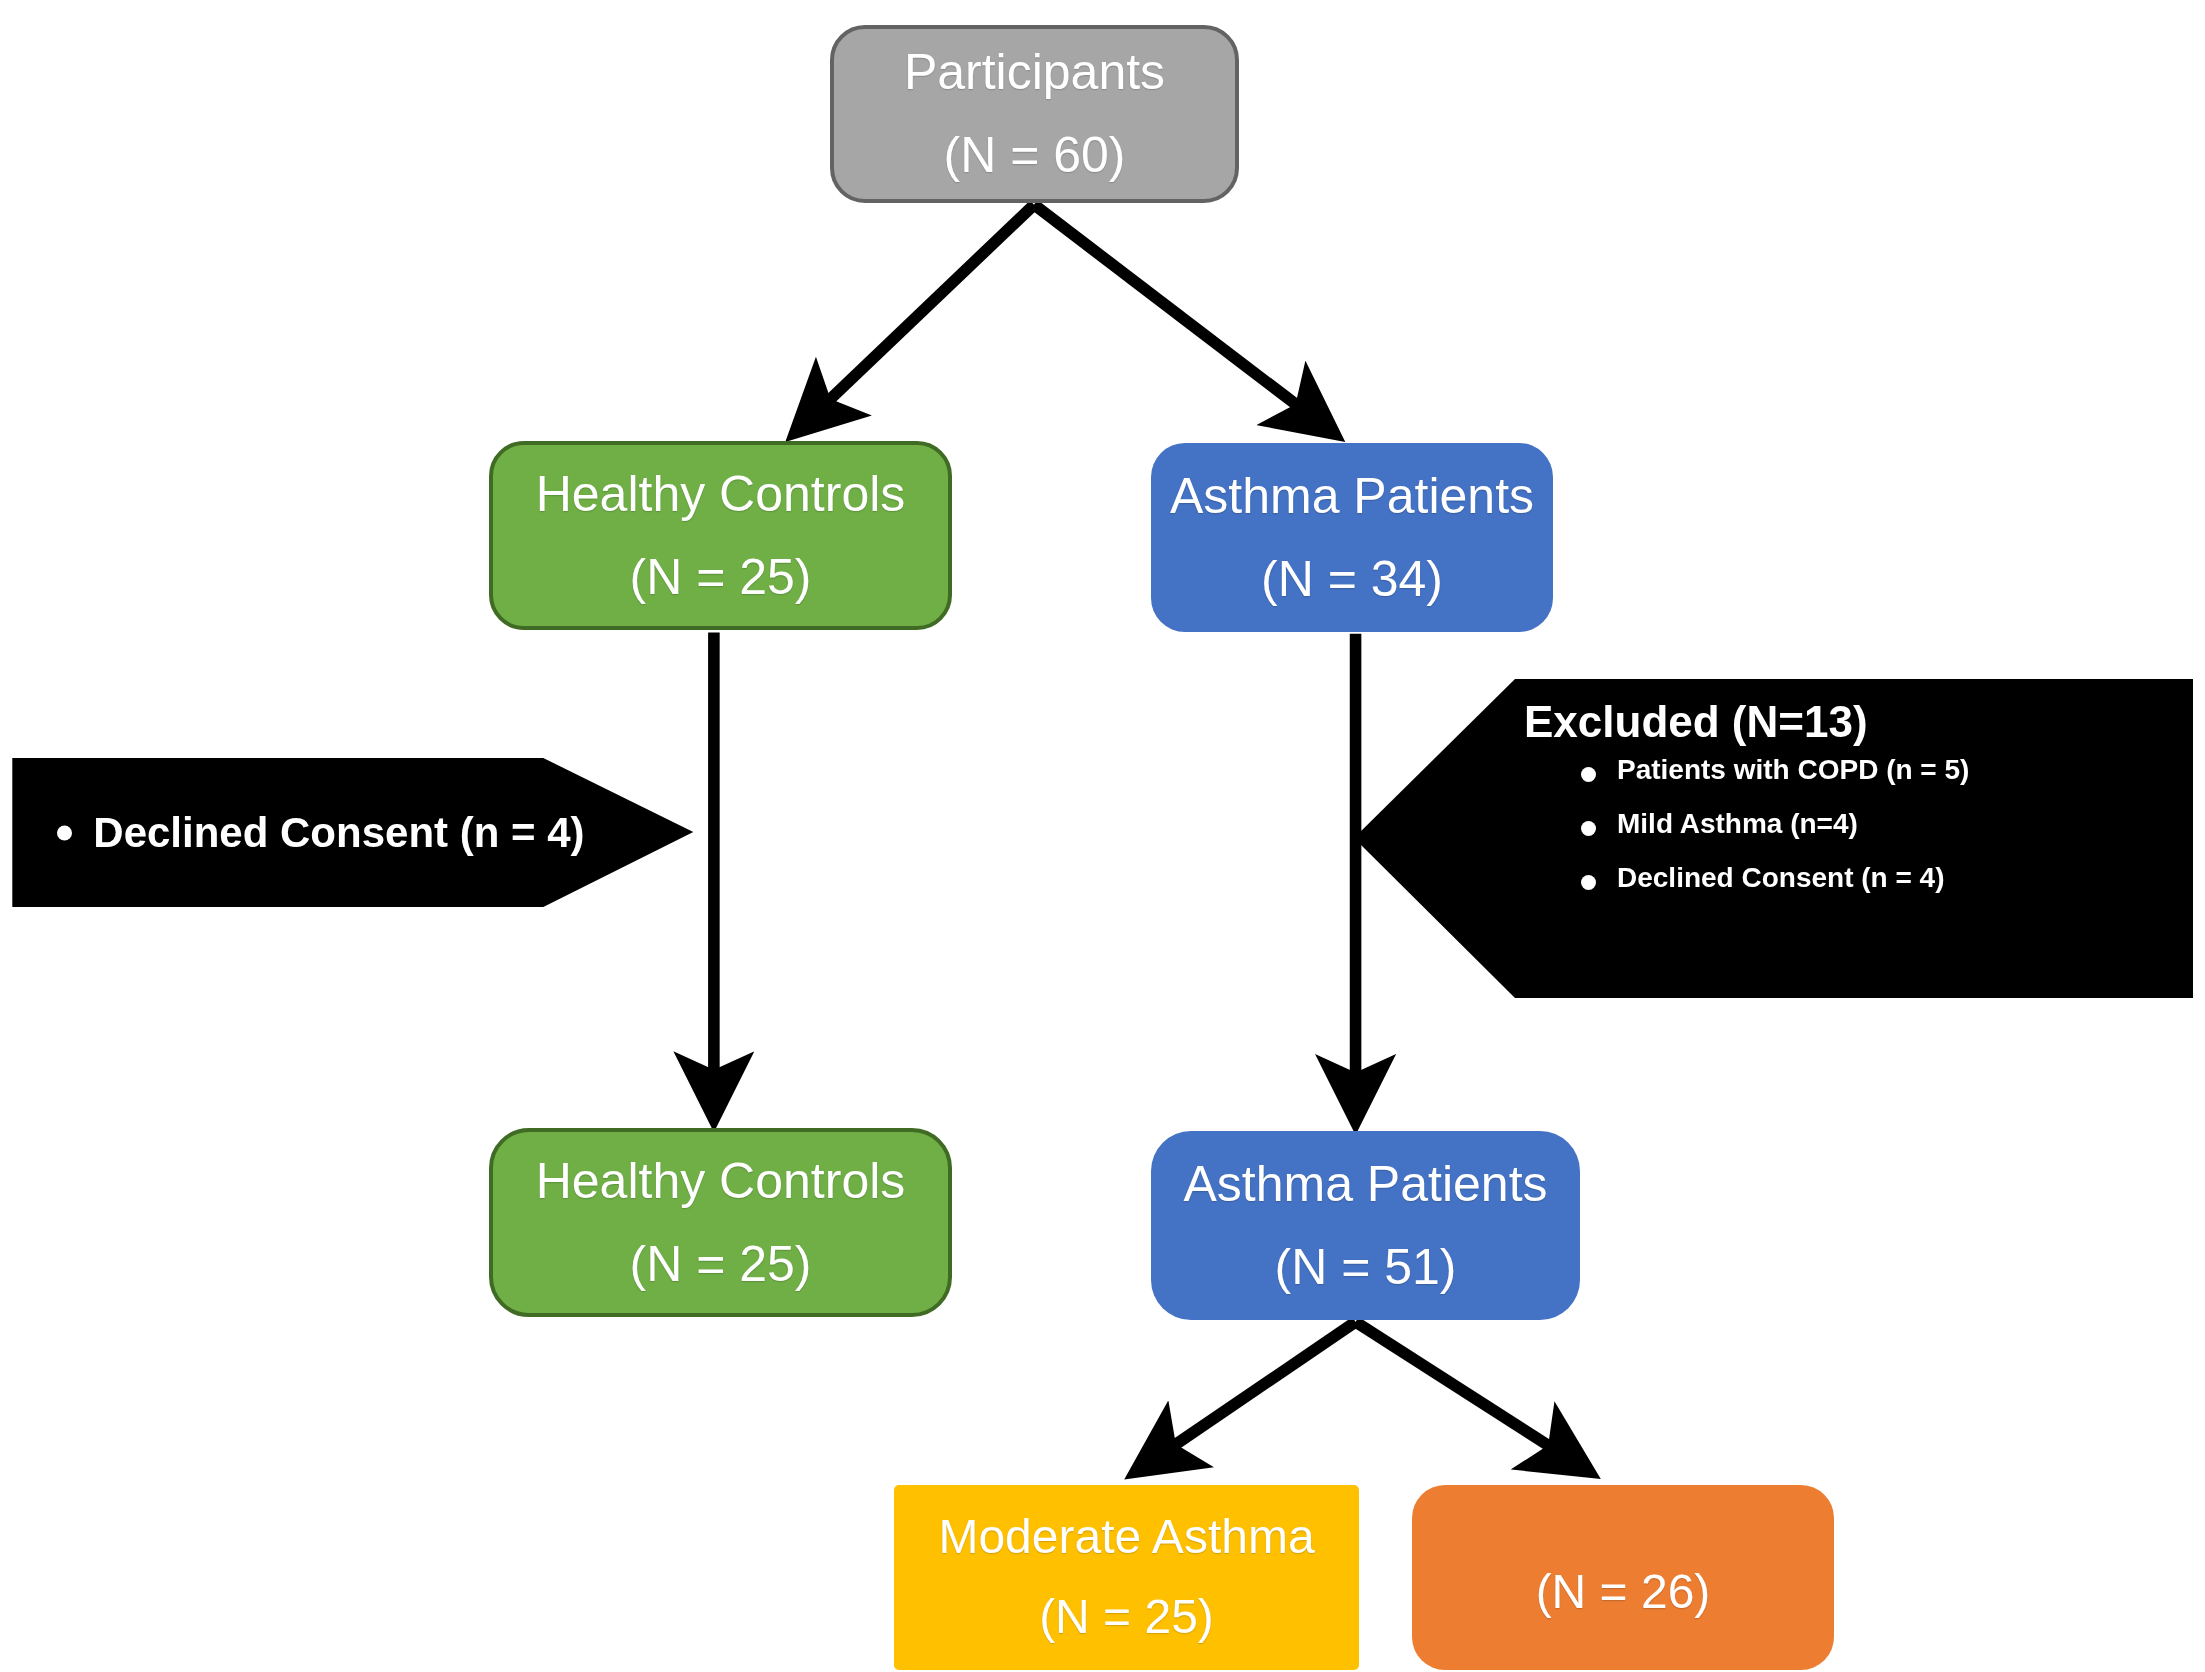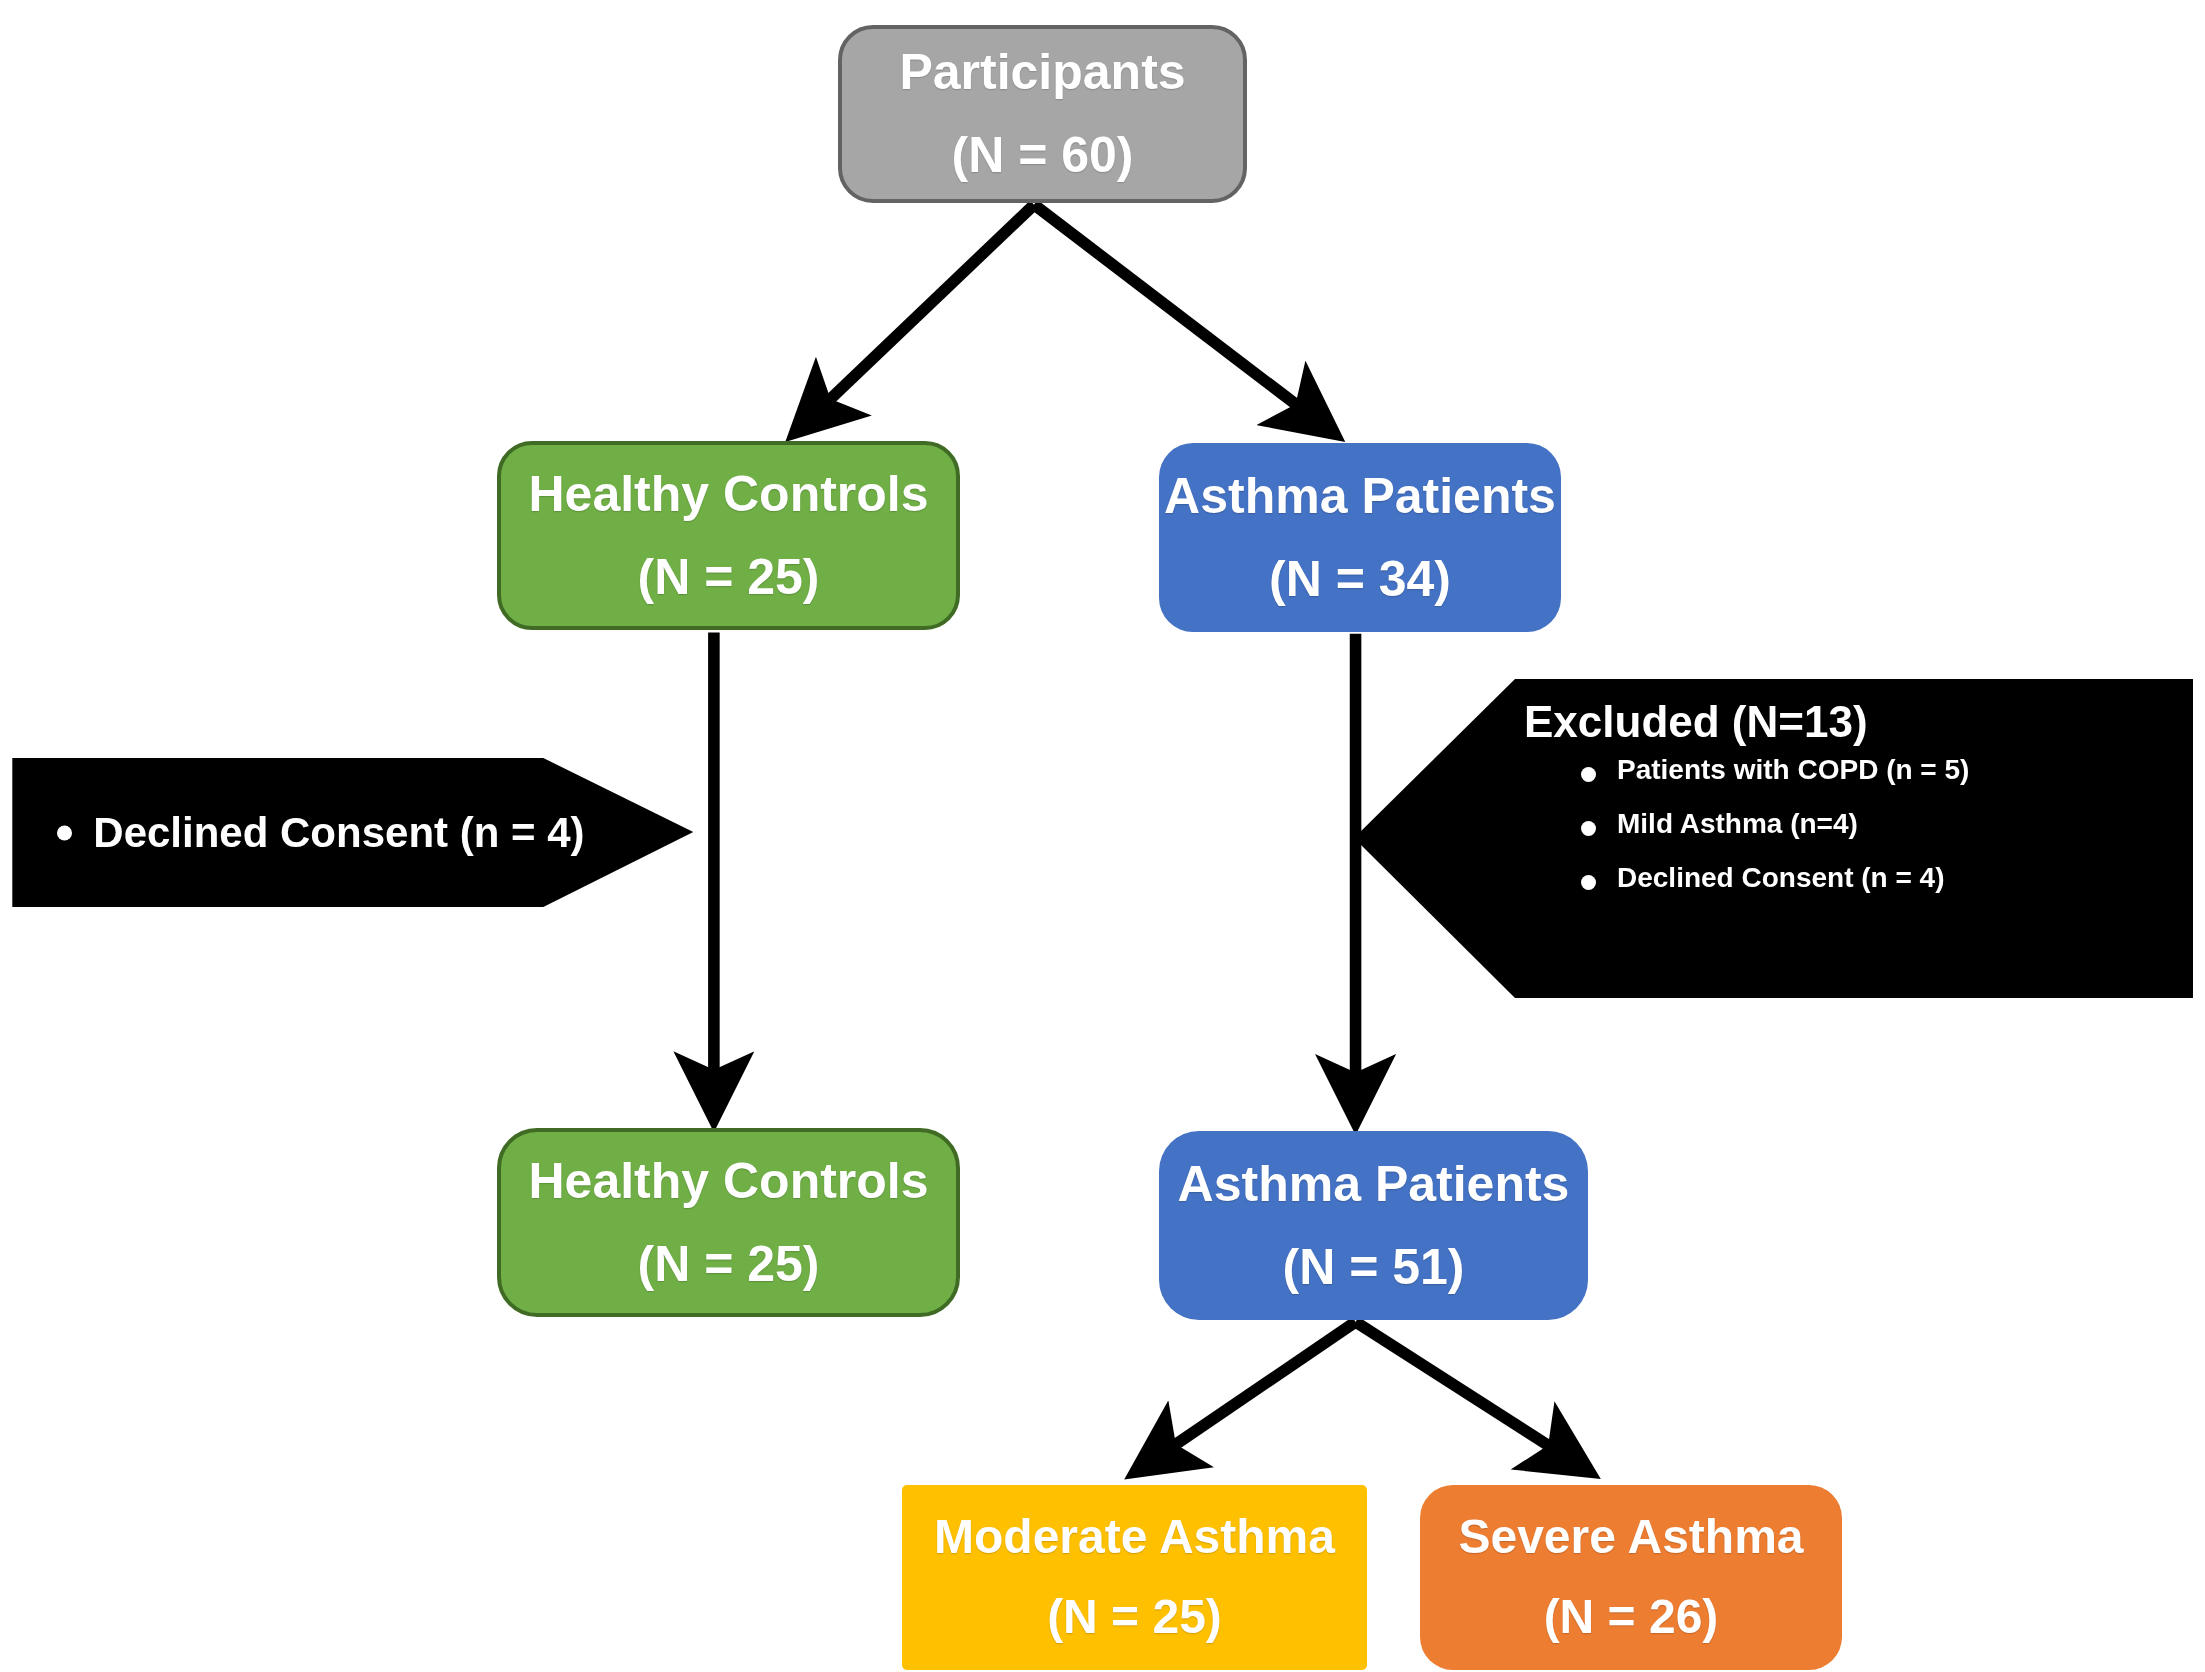--- a/index.html
+++ b/index.html
@@ -6,25 +6,24 @@
   body{
     font-family:"Liberation Sans", sans-serif;
     width:2205px;height:1673px;position:relative;overflow:hidden;
   }
   #stage{position:absolute;left:0;top:0;width:2205px;height:1673px;}
   svg#edges{position:absolute;left:0;top:0;width:2205px;height:1673px;}
 
   .node{
     position:absolute;
     display:flex;flex-direction:column;align-items:center;justify-content:center;
-    color:#ffffff;font-weight:bold;text-align:center;
+    color:#ffffff;font-weight:normal;text-align:center;
     box-sizing:border-box;
     line-height:1.05;
     text-shadow:0 0.7px 1.4px rgba(0,0,0,.18);
-    margin-left:8px;
   }
   .node .ln1{display:block;}
   .node .ln2{display:block;margin-top:.62em;}
 
   .n-participants{
     left:830px;top:24.5px;width:409px;height:178px;
     background:#a6a6a6;border:4.8px solid #636363;border-radius:35px;
     font-size:50px;
   }
   .n-hc-top{
@@ -142,21 +141,20 @@
     <span class="ln1">Asthma Patients</span>
     <span class="ln2">(N = 51)</span>
   </div>
 
   <div class="node n-moderate">
     <span class="ln1">Moderate Asthma</span>
     <span class="ln2">(N = 25)</span>
   </div>
 
   <div class="node n-severe">
-    <span class="ln1">Severe Asthma</span>
     <span class="ln2">(N = 26)</span>
   </div>
 
   <div class="callout callout-left">
     <ul class="bullets">
       <li>Declined Consent (n = 4)</li>
     </ul>
   </div>
 
   <div class="callout callout-right">

